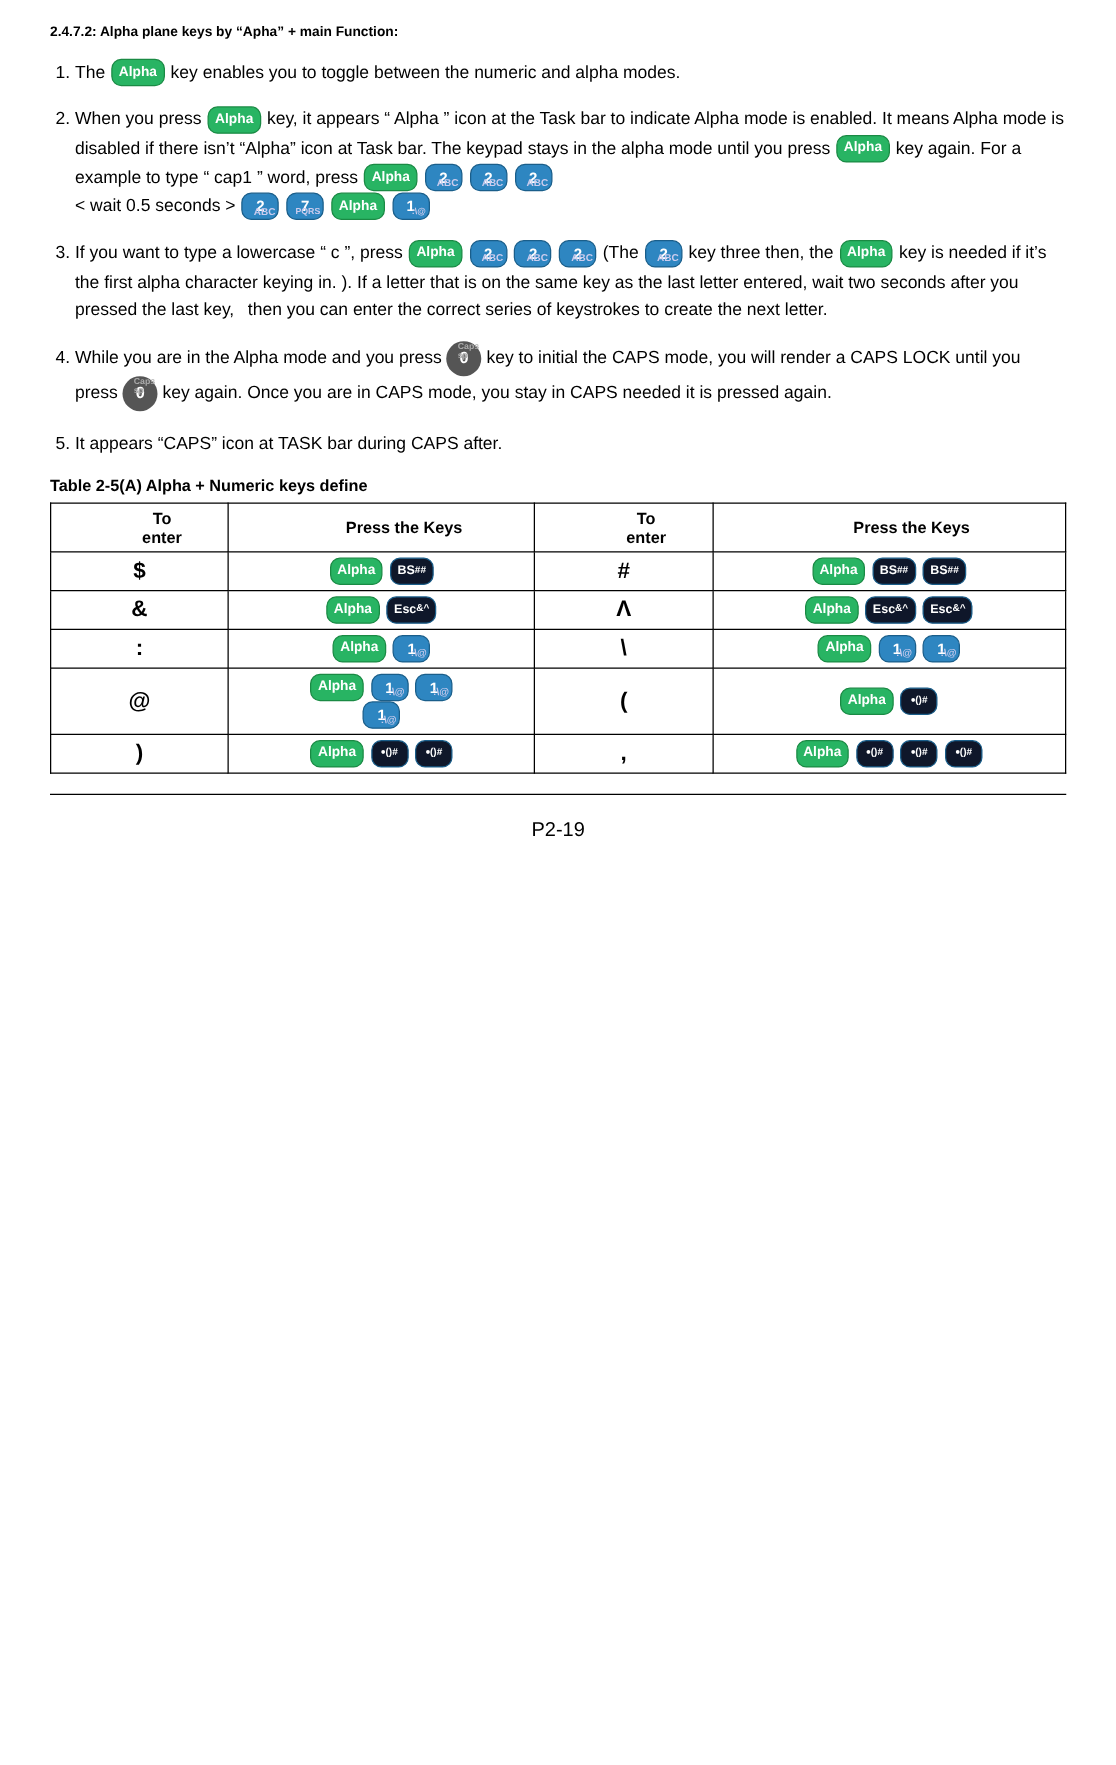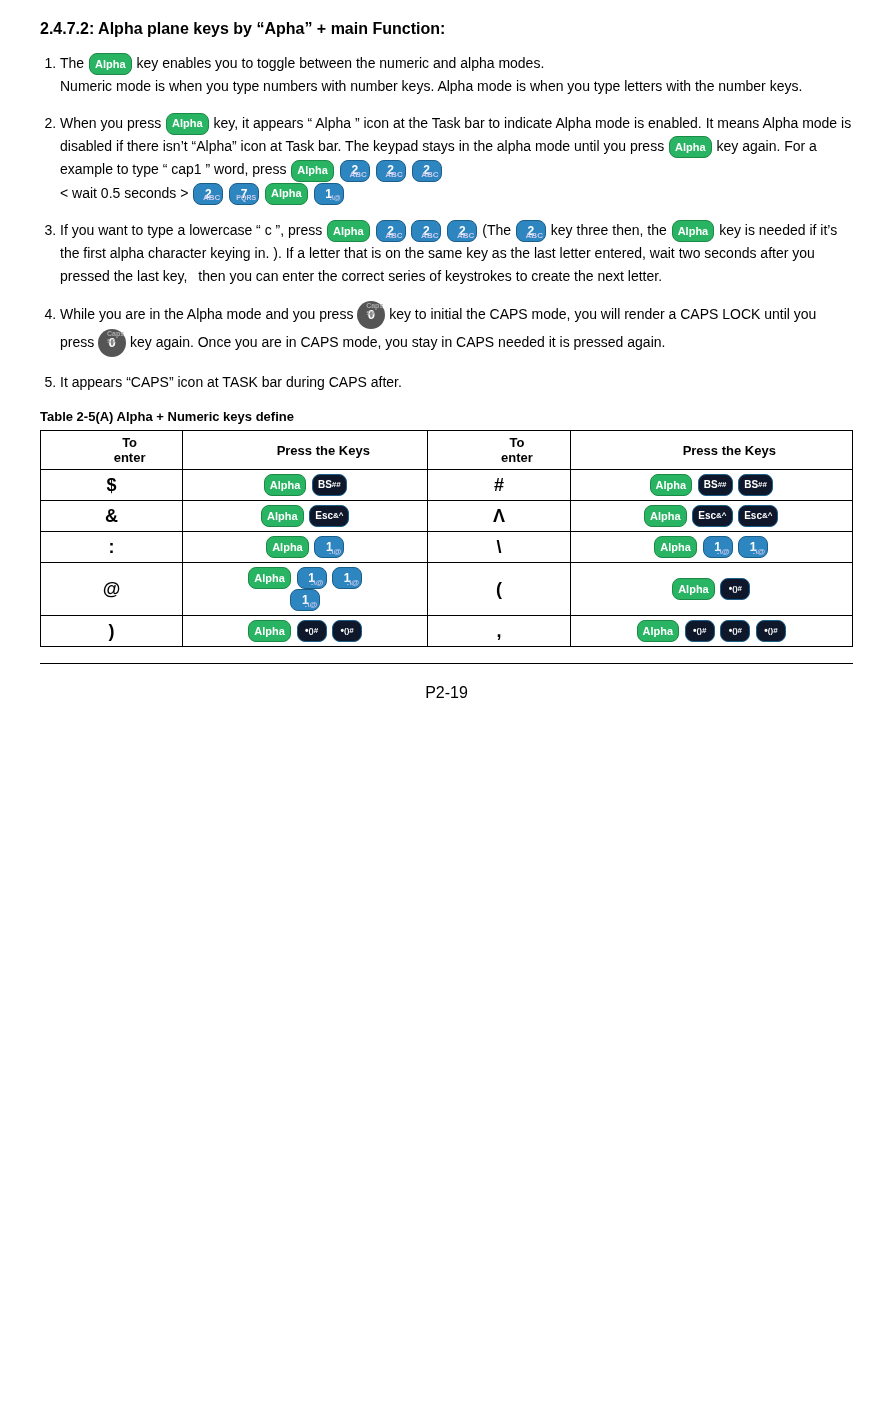--- a/index.html
+++ b/index.html
@@ -6,21 +6,21 @@
     body {
       font-family: Arial, sans-serif;
       font-size: 14px;
       background: #fff;
       color: #000;
       width: 893px;
       min-height: 1412px;
       padding: 20px 40px 40px 40px;
     }
     h2 {
-      font-size: 16px;
+      font-size: 11px;
       font-weight: bold;
       margin-bottom: 14px;
     }
     ol {
       margin-left: 20px;
       margin-top: 12px;
     }
     ol > li {
       margin-bottom: 14px;
       line-height: 1.6;
@@ -143,21 +143,20 @@
 
 <h2>2.4.7.2: Alpha plane keys by “Apha” + main Function:</h2>
 
 <ol>
 
   <li>
     <span>The</span>
     <span class="key key-alpha">Alpha</span>
     <span>key enables you to toggle between the numeric and alpha modes.</span>
     <br>
-    <span>Numeric mode is when you type numbers with number keys. Alpha mode is when you type letters with the number keys.</span>
   </li>
 
   <li>
     <span>When you press</span>
     <span class="key key-alpha">Alpha</span>
     <span> key, it appears “ Alpha ” icon at the Task bar to indicate Alpha mode is enabled. It means Alpha mode is disabled if there isn’t “Alpha” icon at Task bar. The keypad stays in the alpha mode until you press </span>
     <span class="key key-alpha">Alpha</span>
     <span> key again. For a example to type “ cap1 ” word, press </span>
     <span class="key key-alpha">Alpha</span>
     <span class="key key-num">2<span class="sub">ABC</span></span>

